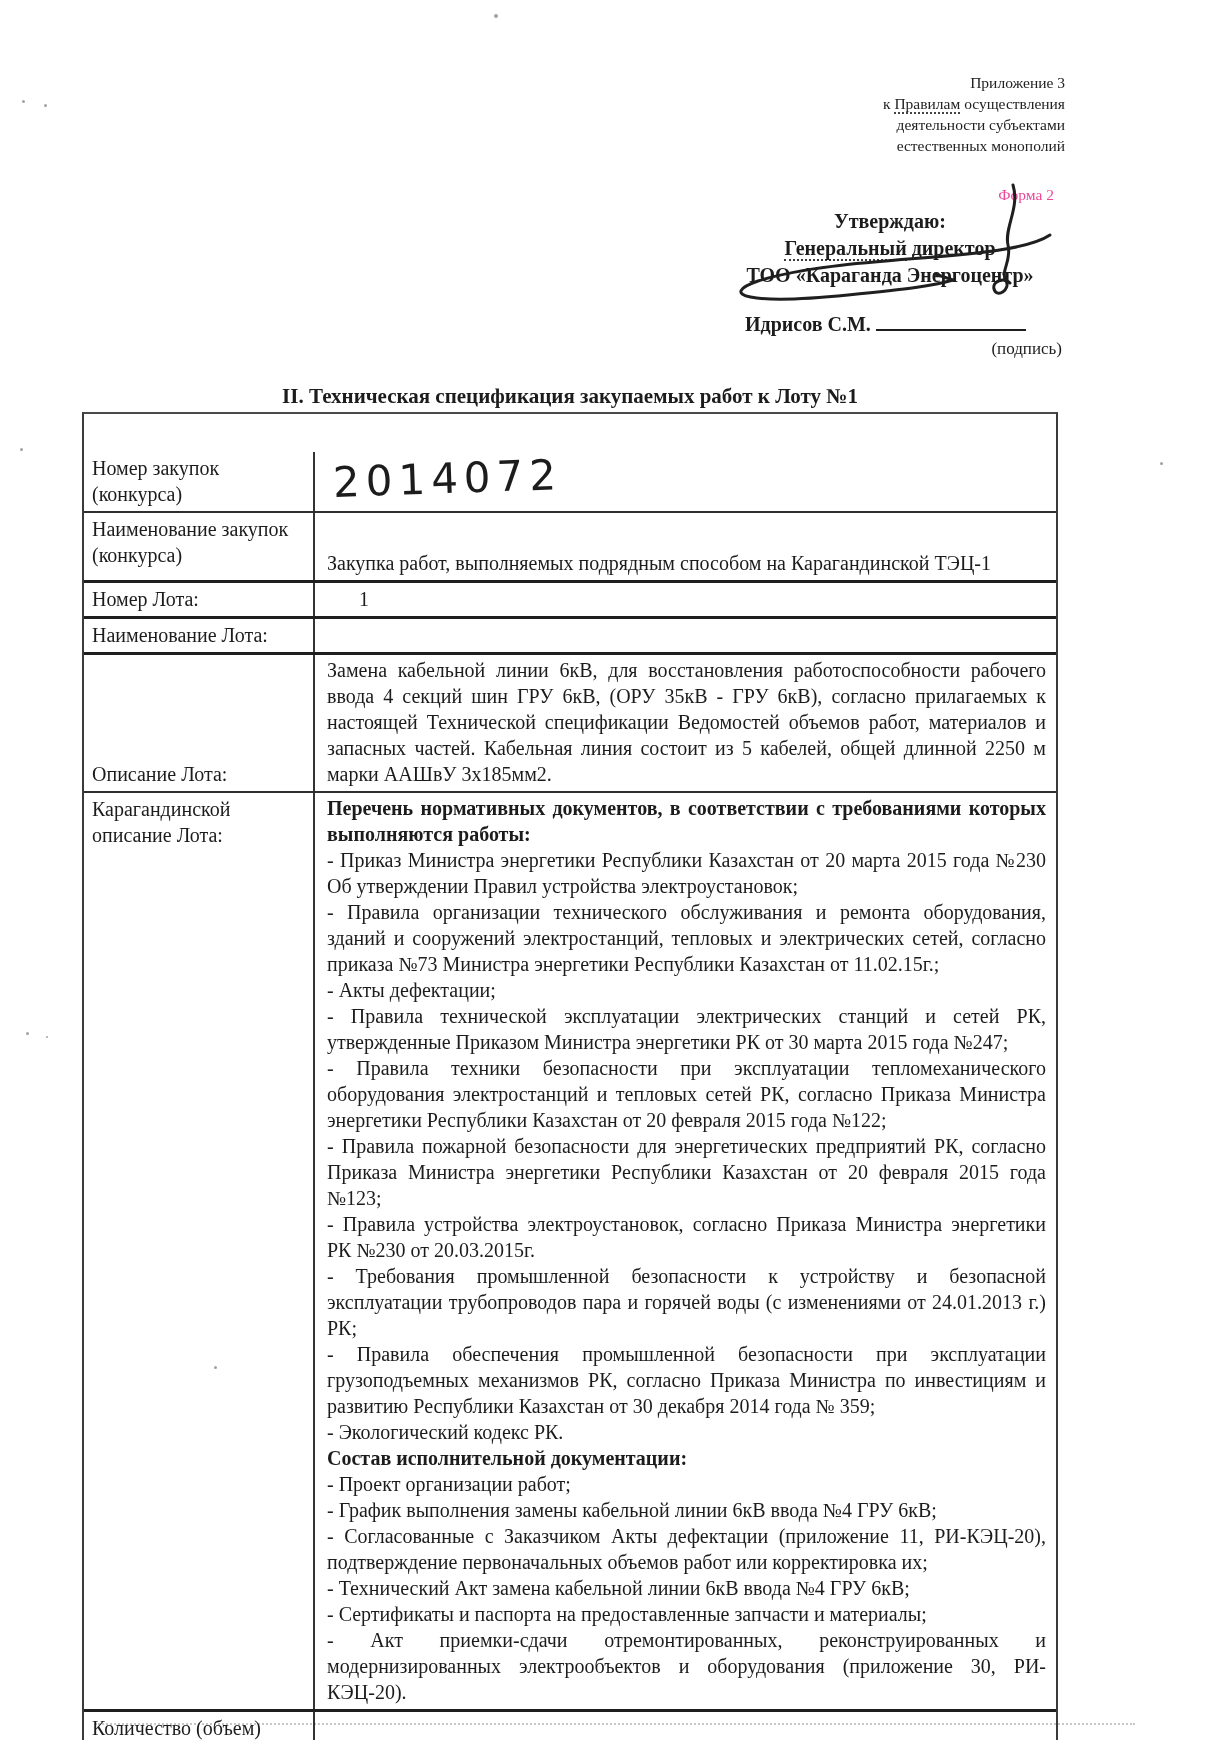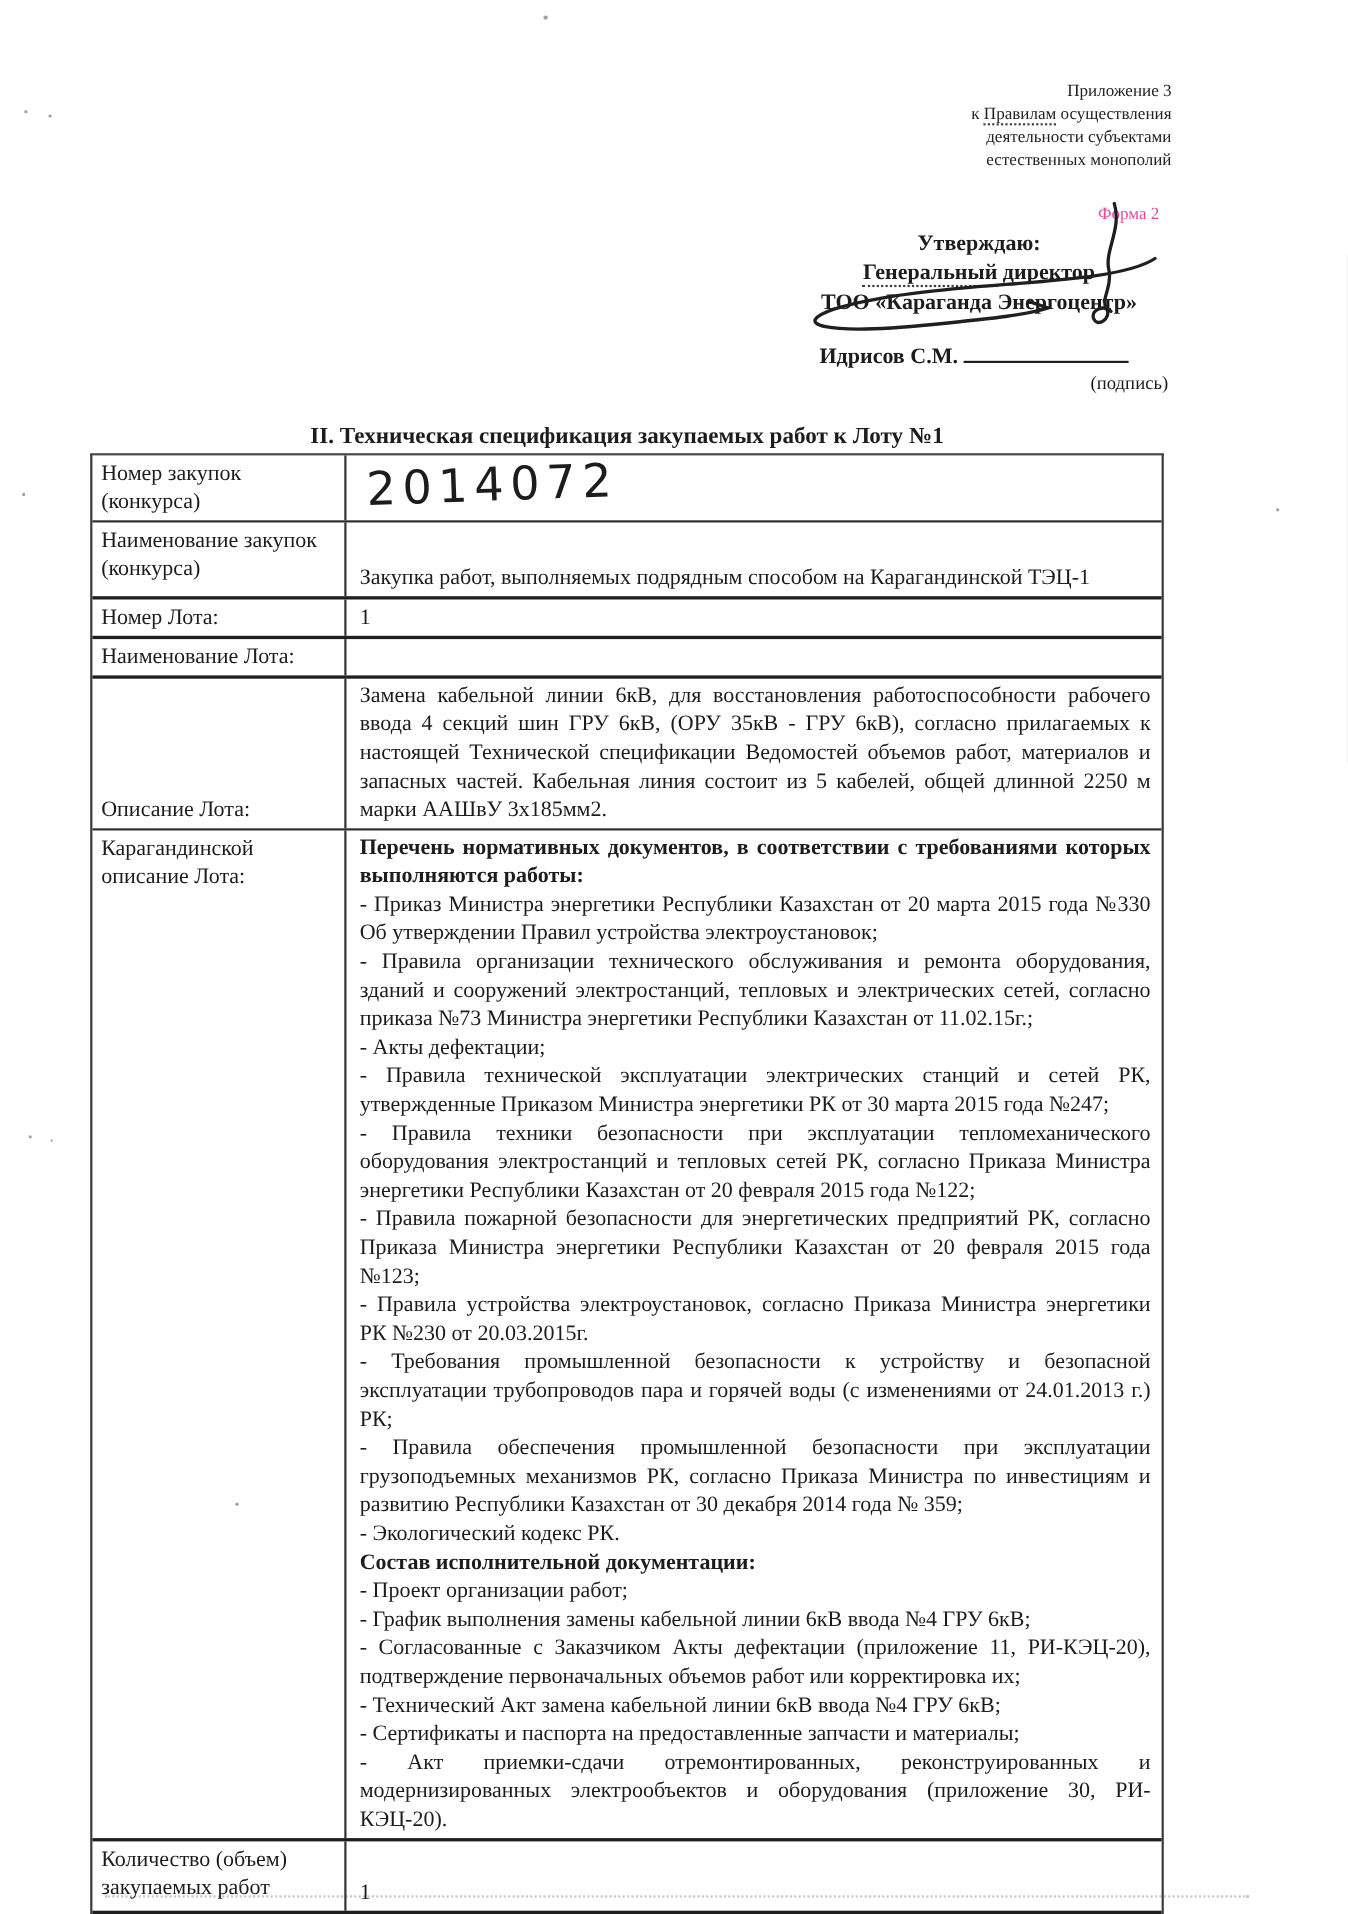--- a/index.html
+++ b/index.html
@@ -54,23 +54,23 @@
   .tlabel.bottom{display:flex;align-items:flex-end;}
   .tvalue{
     flex:1 1 auto;box-sizing:border-box;
     padding:2px 10px 4px 12px;
     text-align:justify;
   }
   .tvalue.v-bottom{display:flex;align-items:flex-end;text-align:left;}
   .tvalue.v-center{display:flex;align-items:center;text-align:left;}
   .tvalue p{margin:0;}
   .bold-line{font-weight:bold;}
-  .r1{min-height:56px;}
+  .r1{min-height:56px;margin-top:38px;}
   .r2{min-height:70px;}
-  .r3{min-height:28px;}
+  .r3{min-height:28px;gap:32px;}
   .r4{min-height:32px;}
   .r5{min-height:132px;}
   .r7{min-height:66px;}
   .handwritten{
     font-family:"DejaVu Sans",sans-serif;
     font-size:42px;letter-spacing:6px;
     transform:rotate(-2deg);display:inline-block;
     margin-left:6px;margin-top:-4px;
   }
   
@@ -134,21 +134,21 @@
 
     <div class="trow r5 bb2">
       <div class="tlabel bottom">Описание Лота:</div>
       <div class="tvalue">Замена кабельной линии 6кВ, для восстановления работоспособности рабочего ввода 4 секций шин ГРУ 6кВ, (ОРУ 35кВ - ГРУ 6кВ), согласно прилагаемых к настоящей Технической спецификации Ведомостей объемов работ, материалов и запасных частей. Кабельная линия состоит из 5 кабелей, общей длинной 2250 м марки ААШвУ 3х185мм2.</div>
     </div>
 
     <div class="trow bb3">
       <div class="tlabel">Карагандинской описание Лота:</div>
       <div class="tvalue">
         <p class="bold-line">Перечень нормативных документов, в соответствии с требованиями которых выполняются работы:</p>
-        <p>- Приказ Министра энергетики Республики Казахстан от 20 марта 2015 года №330 Об утверждении Правил устройства электроустановок;</p>
+        <p>- Приказ Министра энергетики Республики Казахстан от 20 марта 2015 года №230 Об утверждении Правил устройства электроустановок;</p>
         <p>- Правила организации технического обслуживания и ремонта оборудования, зданий и сооружений электростанций, тепловых и электрических сетей, согласно приказа №73 Министра энергетики Республики Казахстан от 11.02.15г.;</p>
         <p>- Акты дефектации;</p>
         <p>- Правила технической эксплуатации электрических станций и сетей РК, утвержденные Приказом Министра энергетики РК от 30 марта 2015 года №247;</p>
         <p>- Правила техники безопасности при эксплуатации тепломеханического оборудования электростанций и тепловых сетей РК, согласно Приказа Министра энергетики Республики Казахстан от 20 февраля 2015 года №122;</p>
         <p>- Правила пожарной безопасности для энергетических предприятий РК, согласно Приказа Министра энергетики Республики Казахстан от 20 февраля 2015 года №123;</p>
         <p>- Правила устройства электроустановок, согласно Приказа Министра энергетики РК №230 от 20.03.2015г.</p>
         <p>- Требования промышленной безопасности к устройству и безопасной эксплуатации трубопроводов пара и горячей воды (с изменениями от 24.01.2013 г.) РК;</p>
         <p>- Правила обеспечения промышленной безопасности при эксплуатации грузоподъемных механизмов РК, согласно Приказа Министра по инвестициям и развитию Республики Казахстан от 30 декабря 2014 года № 359;</p>
         <p>- Экологический кодекс РК.</p>
         <p class="bold-line">Состав исполнительной документации:</p>

